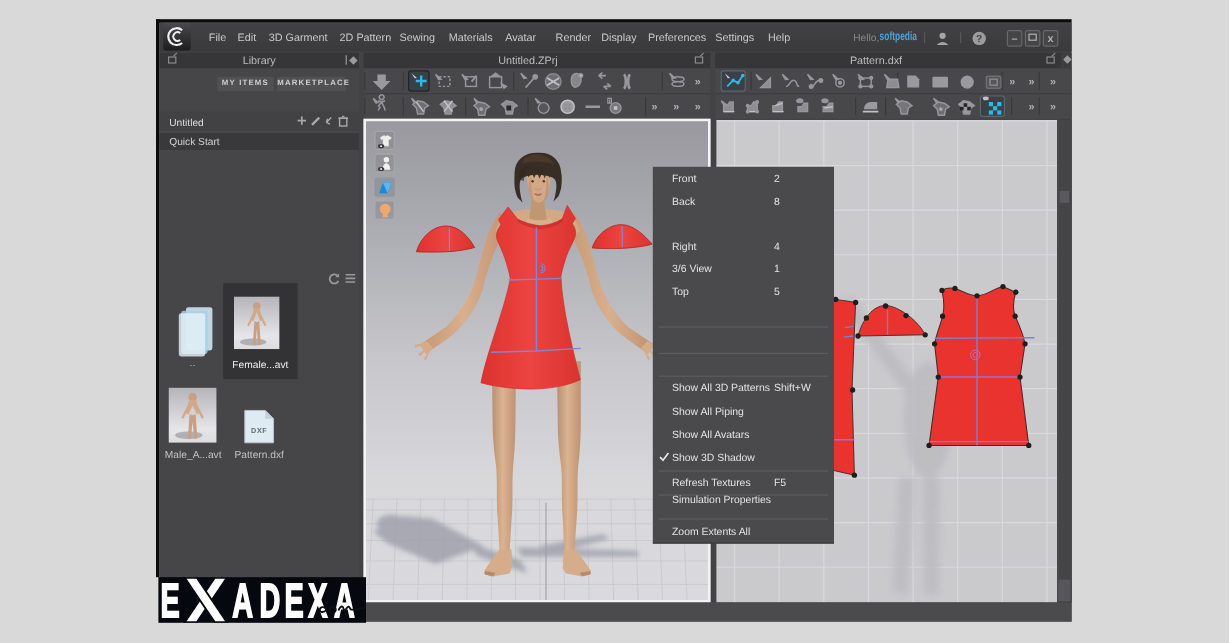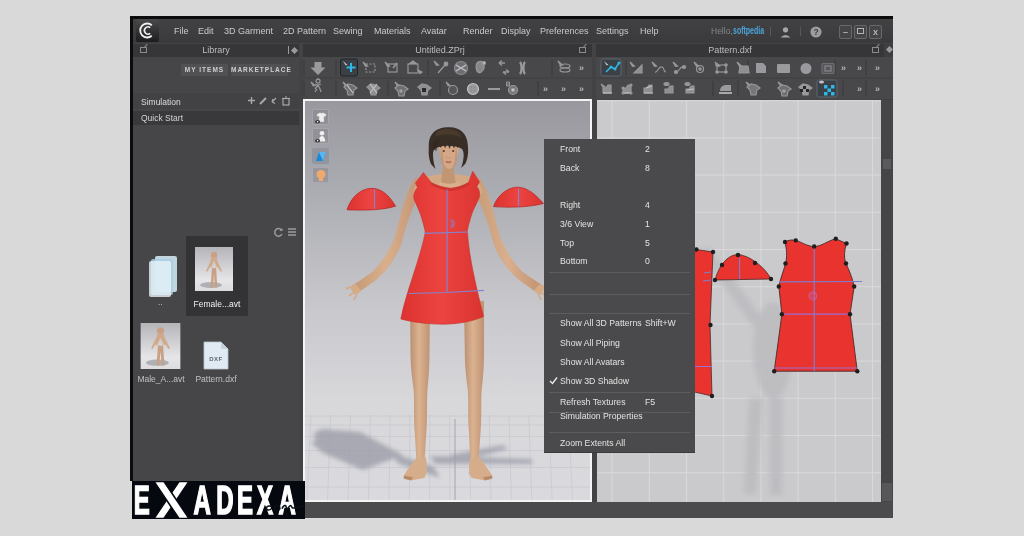--- a/index.html
+++ b/index.html
@@ -105,21 +105,21 @@
   <div class="hdr" style="left:596px;width:288px;padding-right:20px;">Pattern.dxf</div>
   <div class="abs" style="left:884px;top:44px;width:9px;height:458px;background:#3e3e40;"></div>
   <div class="detach" style="left:140px;top:47px;"></div>
   <div class="detach" style="left:579px;top:47px;"></div>
   <div class="detach" style="left:872px;top:47px;"></div>
   <div class="abs" style="left:288px;top:46px;width:1px;height:8px;background:#9a9a9c;"></div>
   <div class="abs" style="left:291.5px;top:47.5px;width:5px;height:5px;background:#9a9a9c;transform:rotate(45deg);"></div>
   <div class="abs" style="left:887px;top:47px;width:5px;height:5px;background:#9a9a9c;transform:rotate(45deg);"></div>
   <div id="lib"></div>
   <div id="favrow"></div>
-  <div class="lbl" style="left:141px;top:97px;color:#dedede;">Simulation</div>
+  <div class="lbl" style="left:141px;top:97px;color:#dedede;">Untitled</div>
   <div id="quick">Quick Start</div>
   <div class="btn" style="left:181px;top:64px;width:47px;height:12px;line-height:12px;">MY ITEMS</div>
   <div class="btn" style="left:231px;top:64px;width:57px;height:12px;line-height:12px;">MARKETPLACE</div>
   <svg class="abs" style="left:247px;top:96px;" width="46" height="10" viewBox="0 0 46 10">
     <g stroke="#a8a8aa" stroke-width="1.4" fill="none">
       <path d="M4.5 1 V8 M1 4.5 H8"></path>
       <path d="M13 8 L19 2" stroke-width="2"></path>
       <path d="M25 6 L29 2 M25 6 L28 7.5 M25 6 L26 3" stroke-width="1.2"></path>
       <rect x="36" y="2.5" width="6" height="6.5" stroke-width="1.2"></rect>
         <path d="M35 2.5 H43 M38 1 H40" stroke-width="1.2"></path>
@@ -610,24 +610,20 @@
         <span class="s">4</span>
       </div>
     <div class="ci" style="top:76px;">
         <span class="t">3/6 View</span>
         <span class="s">1</span>
       </div>
     <div class="ci" style="top:94.5px;">
         <span class="t">Top</span>
         <span class="s">5</span>
       </div>
-    <div class="ci" style="top:113px;">
-        <span class="t">Bottom</span>
-        <span class="s">0</span>
-      </div>
     <div class="csep" style="top:133px;"></div>
     <div class="csep" style="top:154.5px;"></div>
     <div class="csep" style="top:174px;"></div>
     <div class="ci" style="top:175px;">
         <span class="t">Show All 3D Patterns</span>
         <span class="s">Shift+W</span>
       </div>
     <div class="ci" style="top:195px;">
         <span class="t">Show All Piping</span>
       </div>

